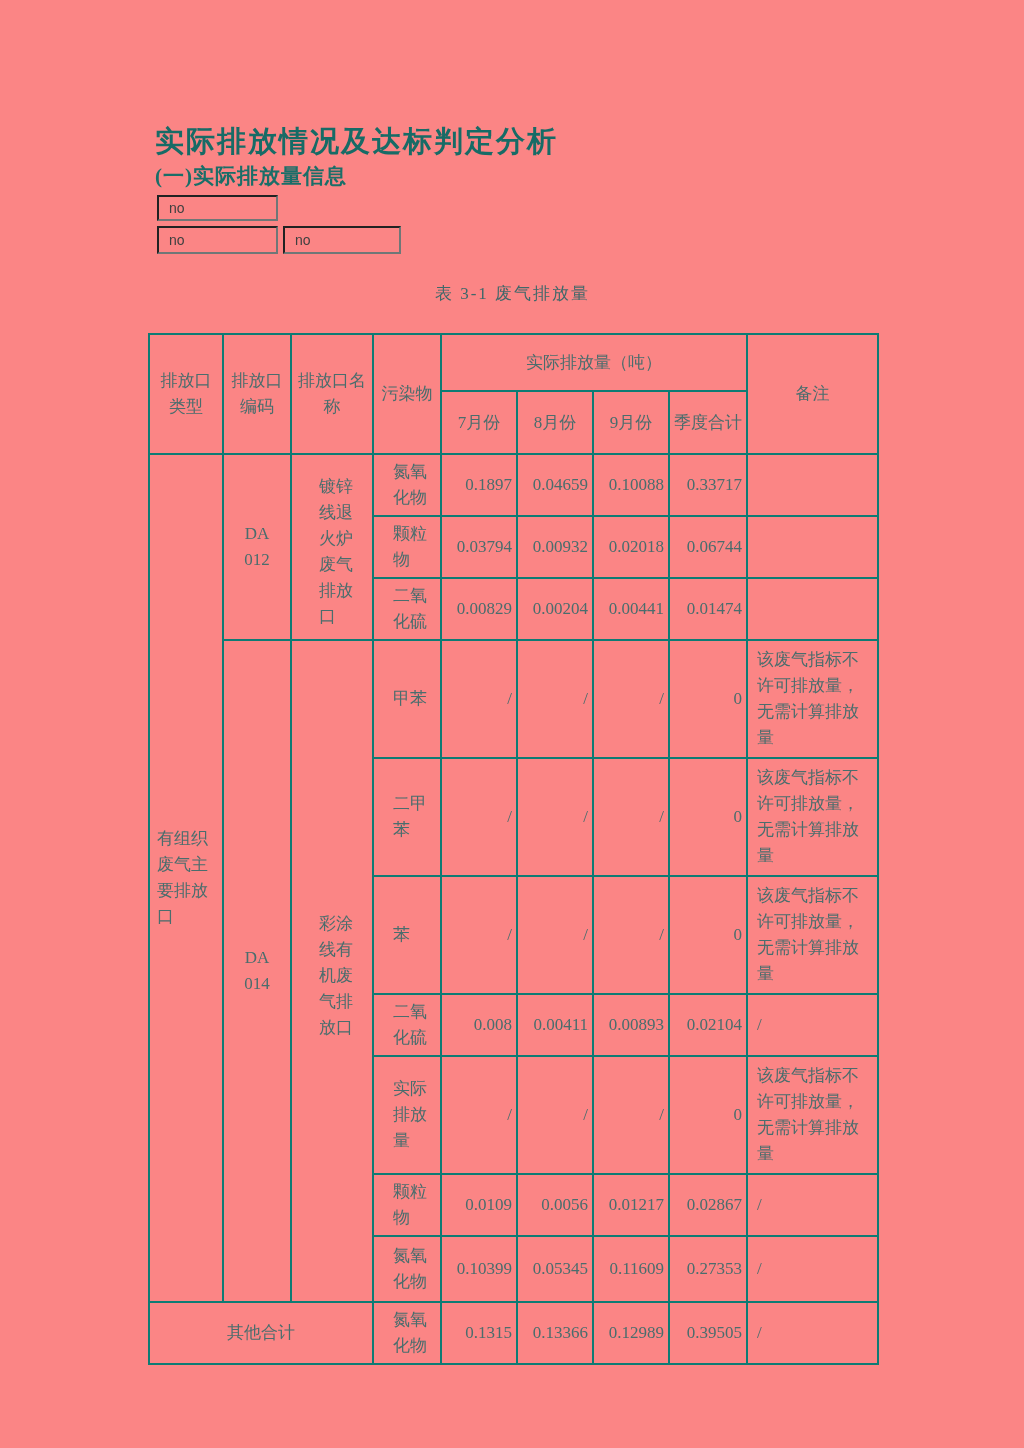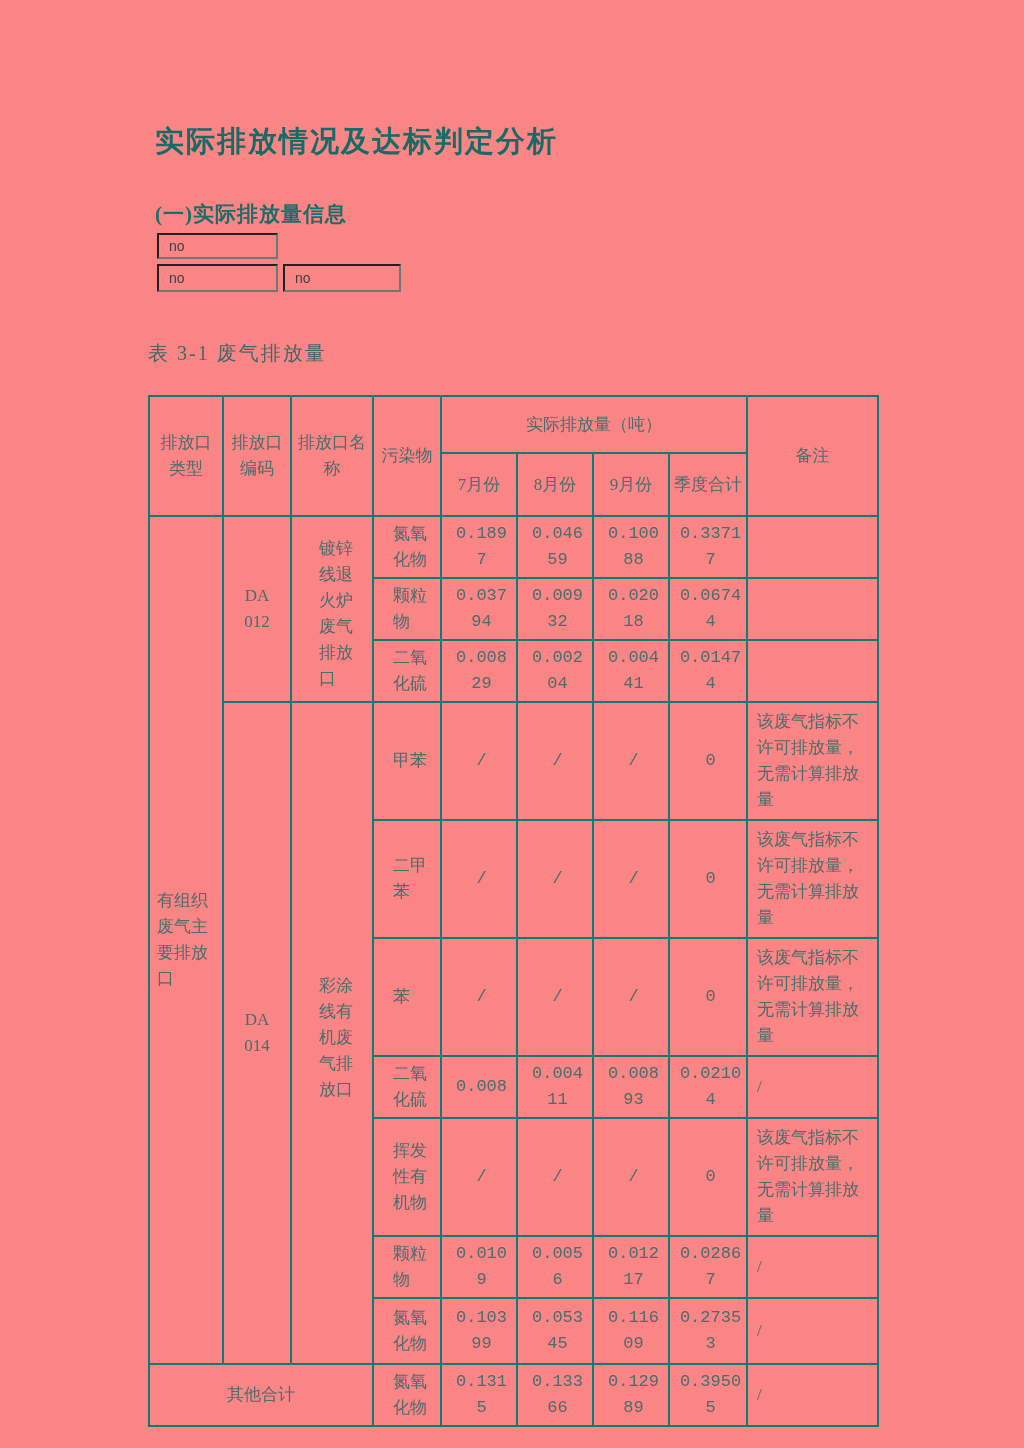--- a/index.html
+++ b/index.html
@@ -15,21 +15,20 @@
 
   .page-title {
     margin-top: 122px;
     margin-left: 7px;
     font-size: 29px;
     font-weight: bold;
     color: #176b66;
     letter-spacing: 2px;
   }
   .section-heading {
-    margin-top: 38px;
     margin-left: 7px;
     font-size: 21px;
     font-weight: 600;
     color: #1a6e68;
     letter-spacing: 1px;
   }
   .form-area { margin-left: 9px; margin-top: 5px; }
   .input-row { display: flex; gap: 5px; }
   .input-box {
     display: block;
@@ -38,22 +37,23 @@
     color: #404040;
     font: 14px "Liberation Sans", "DejaVu Sans", sans-serif;
     padding: 2px 4px 2px 10px;
     outline: none;
   }
   .input-box.b1 { width: 121px; height: 26px; margin-bottom: 5px; }
   .input-box.b2 { width: 121px; height: 28px; }
   .input-box.b3 { width: 118px; height: 28px; }
 
   .table-caption {
-    margin-top: 48px;
-    font-size: 20px;
+    margin-top: 28px;
+    text-align: center;
+    font-size: 17px;
     color: #40686a;
     letter-spacing: 2px;
   }
 
   table.emissions {
     margin-top: 28px;
     border-collapse: collapse;
     table-layout: fixed;
     width: 729px;
   }
@@ -67,21 +67,21 @@
     word-break: break-all;
     overflow-wrap: anywhere;
   }
   th.hdr { text-align: center; padding: 2px 4px; }
   th.hdr-span { text-align: center; padding: 2px 16px; height: 57px; }
   tr.hdr-sub th { height: 63px; }
   td.type-cell { text-align: left; padding: 4px 4px 4px 7px; border-radius: 29px; }
   td.code-cell { text-align: center; padding: 4px 18px; }
   td.name-cell { text-align: left; padding: 13px 4px 4px 27px; }
   td.poll-cell { text-align: left; padding: 4px 4px 4px 19px; margin-top: 8px; }
-  td.num-cell  { text-align: center; padding: 4px 4px 4px 9px; font-family: Liberation Mono, monospace; }
+  td.num-cell  { text-align: right; padding: 4px 4px 4px 9px; }
   td.remark-cell { text-align: left; padding: 6px 4px 6px 9px; line-height: 23px; }
   td.other-total-cell { text-align: center; padding: 4px; }
 
   tr.r-short  { height: 62px; }
   tr.r-short2 { height: 57px; }
   tr.r-tall   { height: 106px; }
   tr.r-tall2  { height: 107px; }
   tr.r-mini   { height: 50px; }
   tr.r-med    { height: 66px; }
   tr.r-last   { height: 60px; }
@@ -192,21 +192,21 @@
         </tr>
         <tr class="r-short">
           <td class="poll-cell">二氧化硫</td>
           <td class="num-cell">0.008</td>
           <td class="num-cell">0.00411</td>
           <td class="num-cell">0.00893</td>
           <td class="num-cell">0.02104</td>
           <td class="remark-cell">/</td>
         </tr>
         <tr class="r-tall">
-          <td class="poll-cell">挥发性有机物</td>
+          <td class="poll-cell">实际排放量</td>
           <td class="num-cell">/</td>
           <td class="num-cell">/</td>
           <td class="num-cell">/</td>
           <td class="num-cell">0</td>
           <td class="remark-cell">该废气指标不许可排放量，无需计算排放量</td>
         </tr>
         <tr class="r-mini">
           <td class="poll-cell">颗粒物</td>
           <td class="num-cell">0.0109</td>
           <td class="num-cell">0.0056</td>

